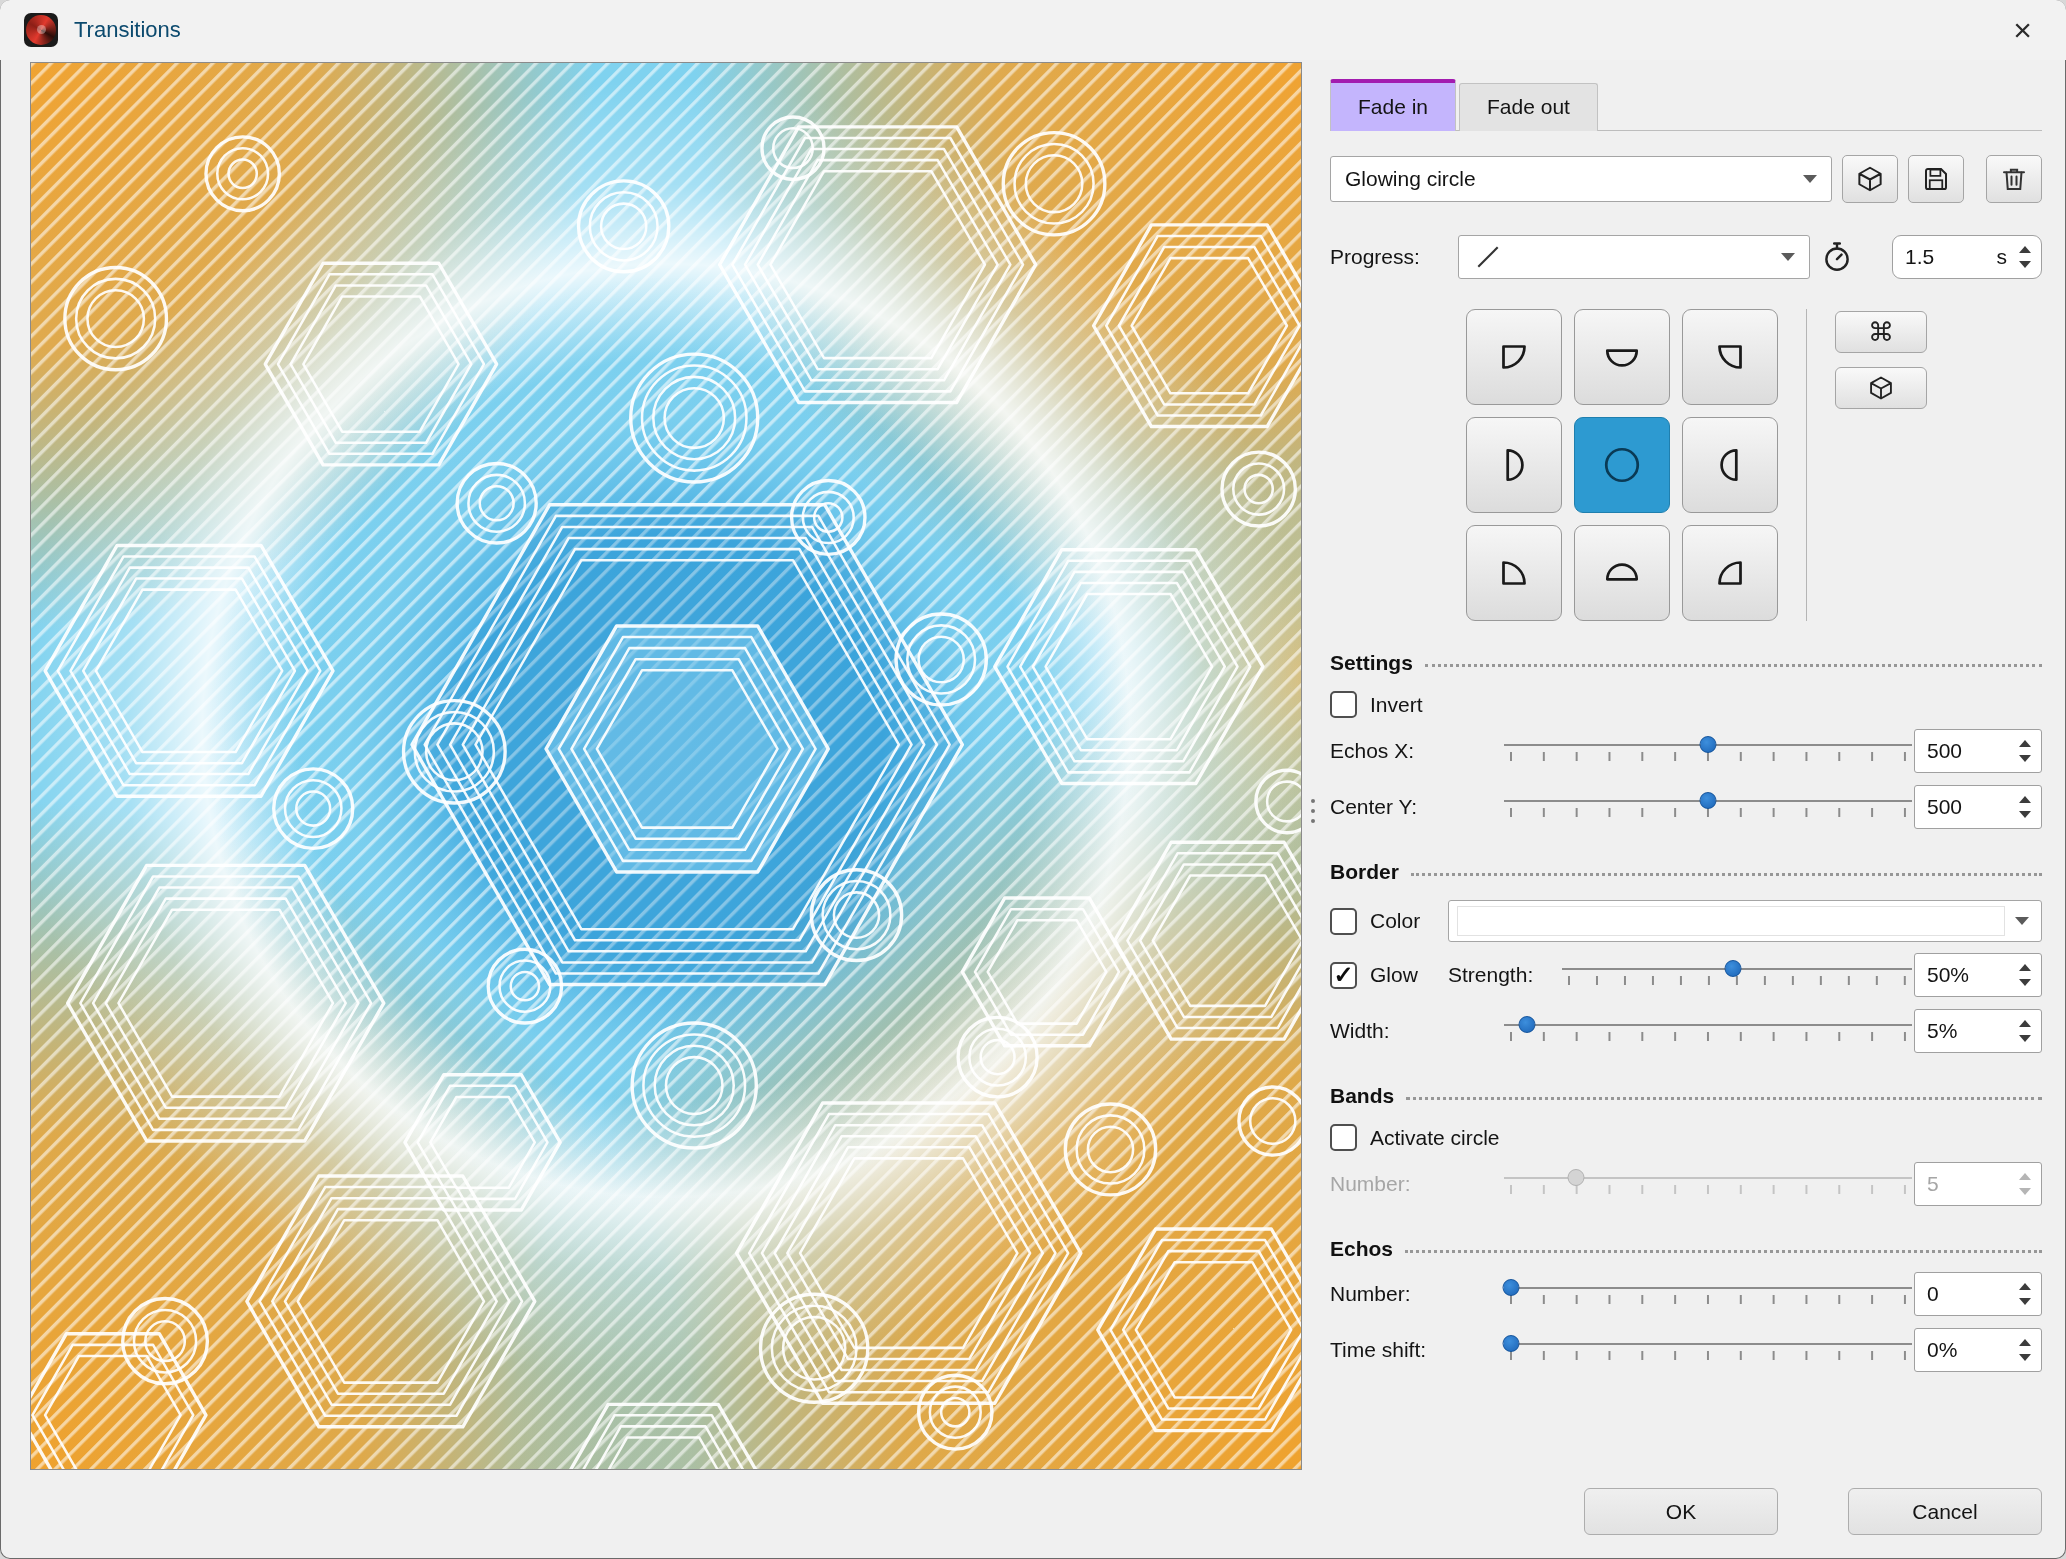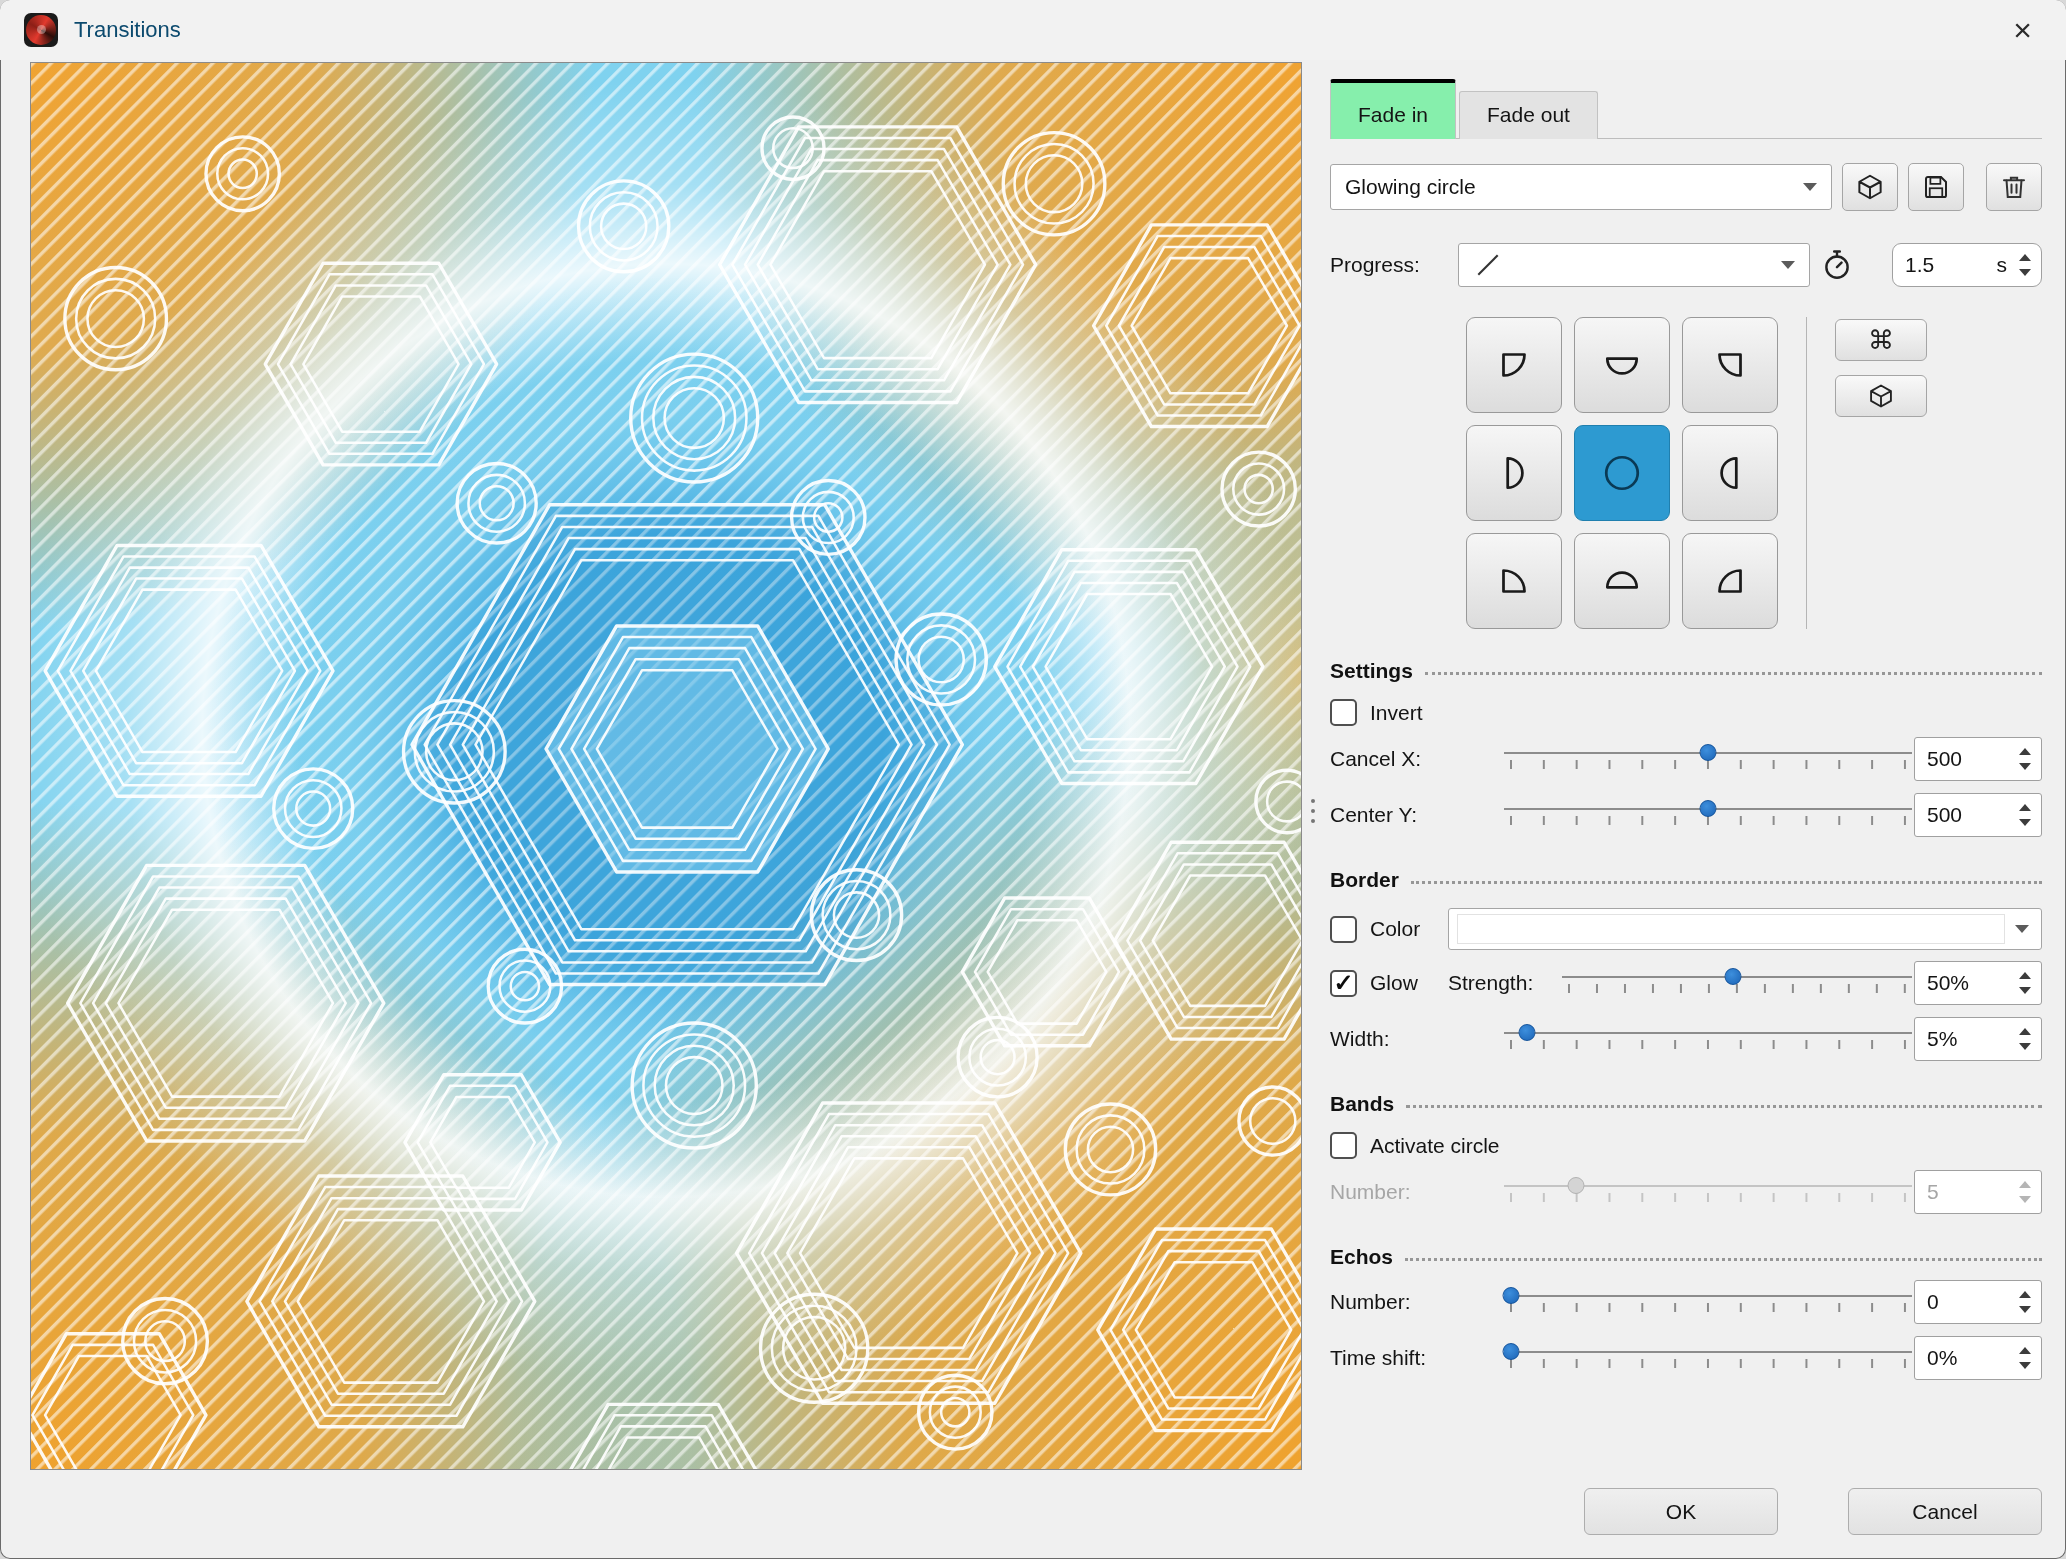--- a/index.html
+++ b/index.html
@@ -17,21 +17,21 @@
   .content{display:flex;height:1499px;padding:2px 24px 0 30px;box-sizing:border-box;}
   .preview{width:1272px;height:1408px;flex:none;border:1px solid #8a8a8a;box-sizing:border-box;background:#7fd2ef;}
   .preview svg{width:100%;height:100%;display:block;}
   .splitter{width:22px;flex:none;display:flex;flex-direction:column;align-items:center;justify-content:center;gap:6px;}
   .splitter i{width:4px;height:4px;border-radius:50%;background:#767676;}
   
   .panel{flex:1;display:flex;flex-direction:column;padding:16px 0 24px 6px;box-sizing:border-box;font-size:21px;}
   .tabs{display:flex;align-items:flex-end;border-bottom:1px solid #bdbdbd;}
   .tab{padding:11px 27px 12px;border:1px solid #c2c2c2;border-bottom:none;background:#e3e3e3;
        margin-right:3px;font-size:21px;position:relative;top:1px;border-radius:3px 3px 0 0;}
-  .tab.active{background:#86efac;border-top:4px solid #000000;padding-top:20px;z-index:2;}
+  .tab.active{background:#c4b5fd;border-top:4px solid #a21caf;padding-top:12px;z-index:2;}
   .row{display:flex;align-items:center;}
   .combo{background:#fff;border:1px solid #a5a5a5;border-radius:3px;height:46px;display:flex;align-items:center;
          padding:0 14px;box-sizing:border-box;}
   .carrow{margin-left:auto;width:0;height:0;border-left:7px solid transparent;border-right:7px solid transparent;border-top:8px solid #5b5b5b;}
   .preset-row{margin-top:24px;gap:10px;}
   .preset-combo{flex:1;}
   .combo-text{font-size:21px;}
   .ibtn{width:56px;height:48px;border:1px solid #a5a5a5;border-radius:5px;background:linear-gradient(#f9f9f9,#e0e0e0);
         display:flex;align-items:center;justify-content:center;padding:0;flex:none;}
   .ibtn.trash{margin-left:12px;}
@@ -436,21 +436,21 @@
           <span class="dots"></span>
       </div>
 
       <div class="row cbrow">
         <span class="cb"></span>
         <span class="cblabel">Invert</span>
       </div>
 
 
       <div class="row srow">
-        <span class="slabel">Cancel X:</span>
+        <span class="slabel">Echos X:</span>
         <div class="slider">
           <div class="track"></div>
             <div class="ticks"></div>
           <div class="thumb" style="left: clamp(9px, 50%, 100% - 9px);"></div>
         </div>
         <div class="spin">
           <span class="sval">500</span>
           <span class="arrows">
               <i class="up"></i>
               <i class="dn"></i>

